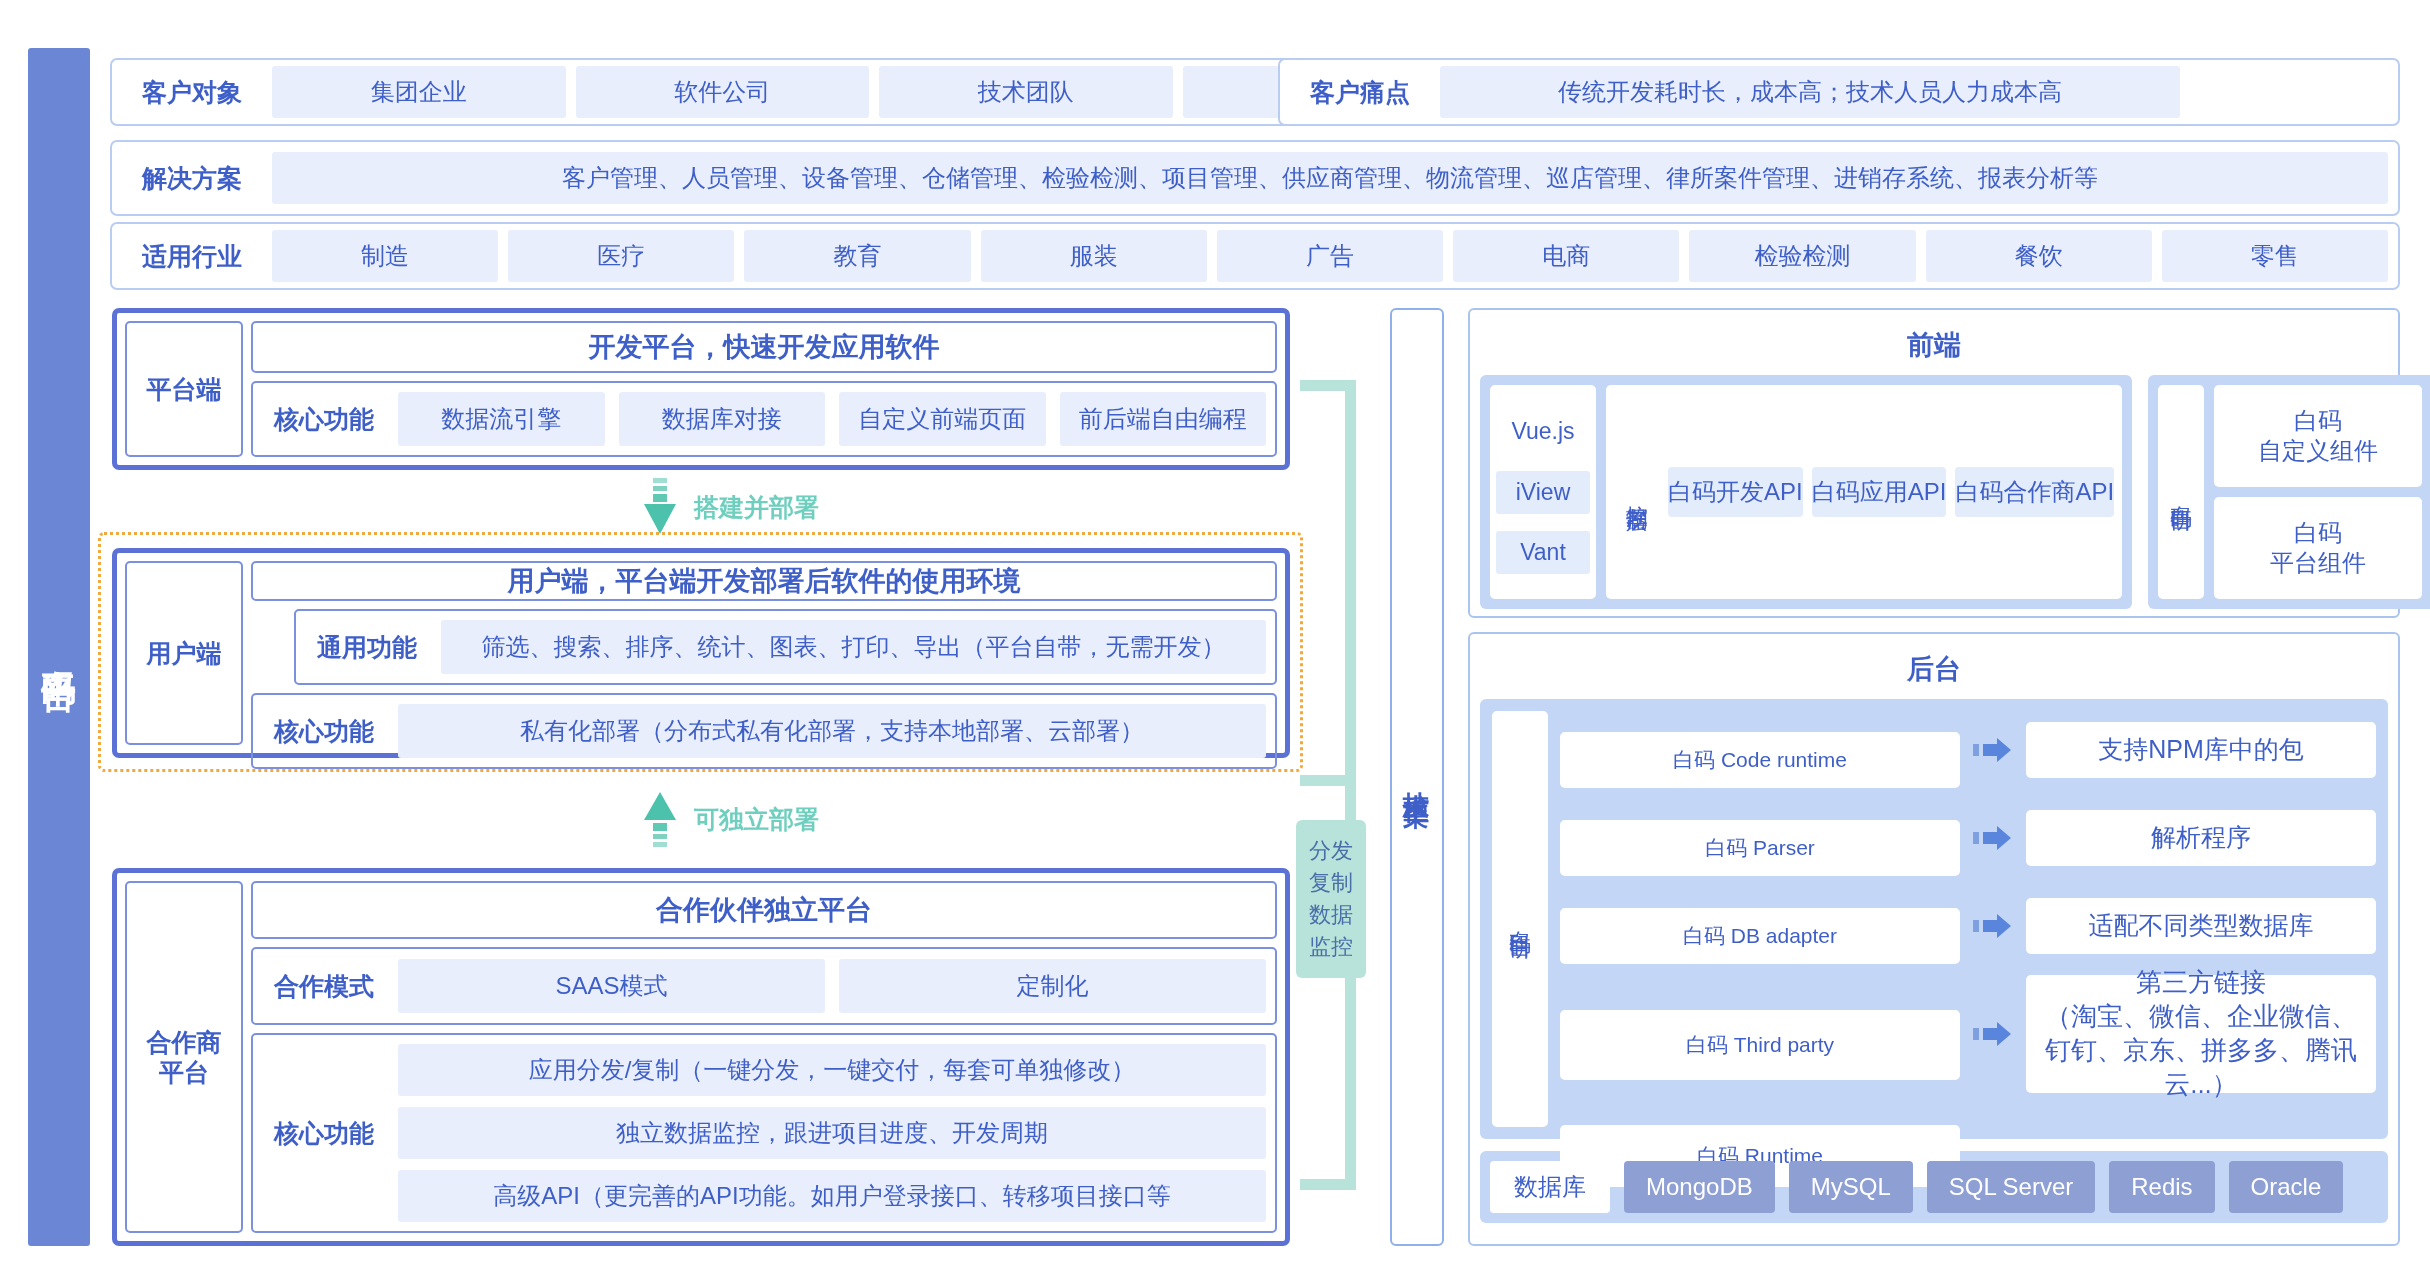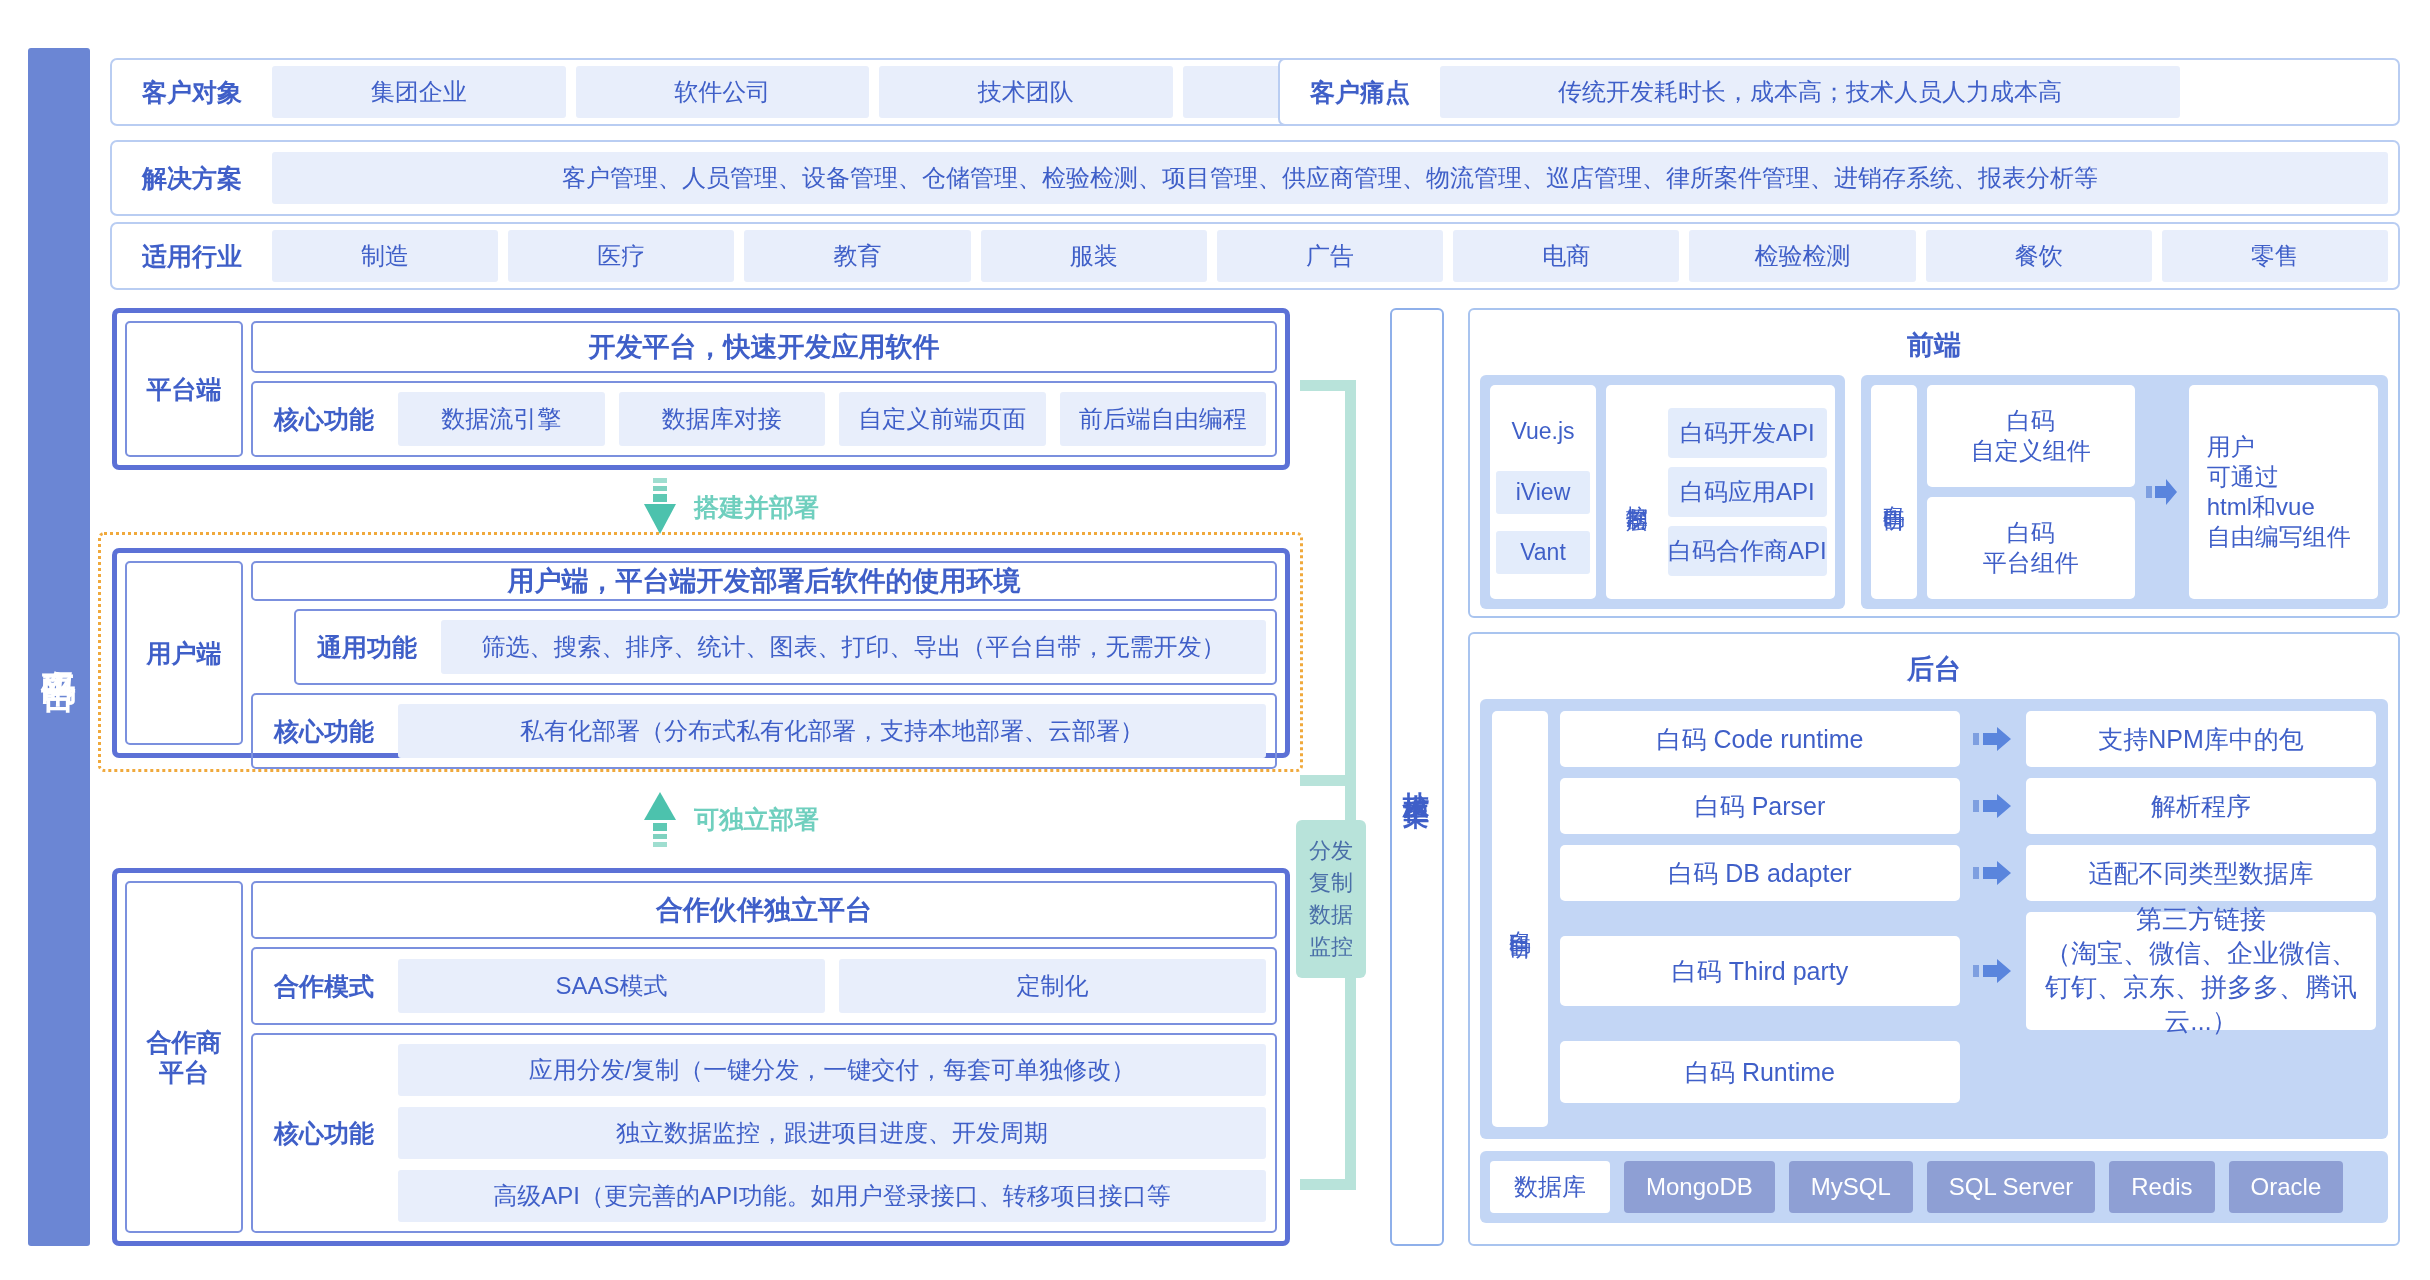--- a/index.html
+++ b/index.html
@@ -149,21 +149,21 @@
              padding:8px 0; border-radius:3px; }
   .lib-item.tint{ background:#e3ecfb; }
   .vlabel{
     flex:0 0 46px; background:#fff; border-radius:5px;
     display:flex; align-items:center; justify-content:center;
   }
   .vlabel span{
     writing-mode:vertical-rl; text-orientation:upright;
     font-size:22px; color:#3f5fc8; letter-spacing:2px;
   }
-  .api-col{ flex:1 1 auto; display:flex; flex-direction:column;
+  .api-col{ flex:1 1 auto; display:flex; flex-direction:row;
             justify-content:space-evenly; gap:9px; }
   .api-chip{
     background:#e3ecfb; border-radius:4px; height:50px;
     display:flex; align-items:center; justify-content:center;
     font-size:24px; color:#3f5fc8; white-space:nowrap;
   }
   .arrow-right{
     flex:0 0 34px; display:flex; align-items:center; justify-content:center;
   }
 
@@ -171,21 +171,21 @@
   .be-wrap{ background:#c3d6f5; border-radius:6px; padding:12px;
             display:flex; gap:12px; }
   .be-side{ flex:0 0 56px; background:#fff; border-radius:5px;
             display:flex; align-items:center; justify-content:center; }
   .be-side span{ writing-mode:vertical-rl; text-orientation:upright;
                  font-size:22px; color:#3f5fc8; letter-spacing:3px; }
   .be-grid{ flex:1 1 auto; display:flex; flex-direction:column; gap:11px; }
   .be-row{ display:flex; align-items:center; gap:10px; }
   .be-left{ flex:0 0 400px; background:#fff; border-radius:5px;
             height:56px; display:flex; align-items:center; justify-content:center;
-            font-size:25px; color:#3f5fc8; }
+            font-size:21px; color:#3f5fc8;margin-top:21px; }
   .be-right{ flex:1 1 auto; background:#fff; border-radius:5px;
              height:56px; display:flex; align-items:center; justify-content:center;
              font-size:25px; color:#3f5fc8; text-align:center; line-height:1.3; }
   .be-right.tall{ height:118px; font-size:26px; padding:6px 14px; }
   .be-arrow{ flex:0 0 46px; display:flex; align-items:center; justify-content:center; }
   .be-spacer{ flex:0 0 46px; }
 
   .db-bar{
     background:#c3d6f5; border-radius:6px; padding:10px;
     display:flex; align-items:center; gap:14px;

